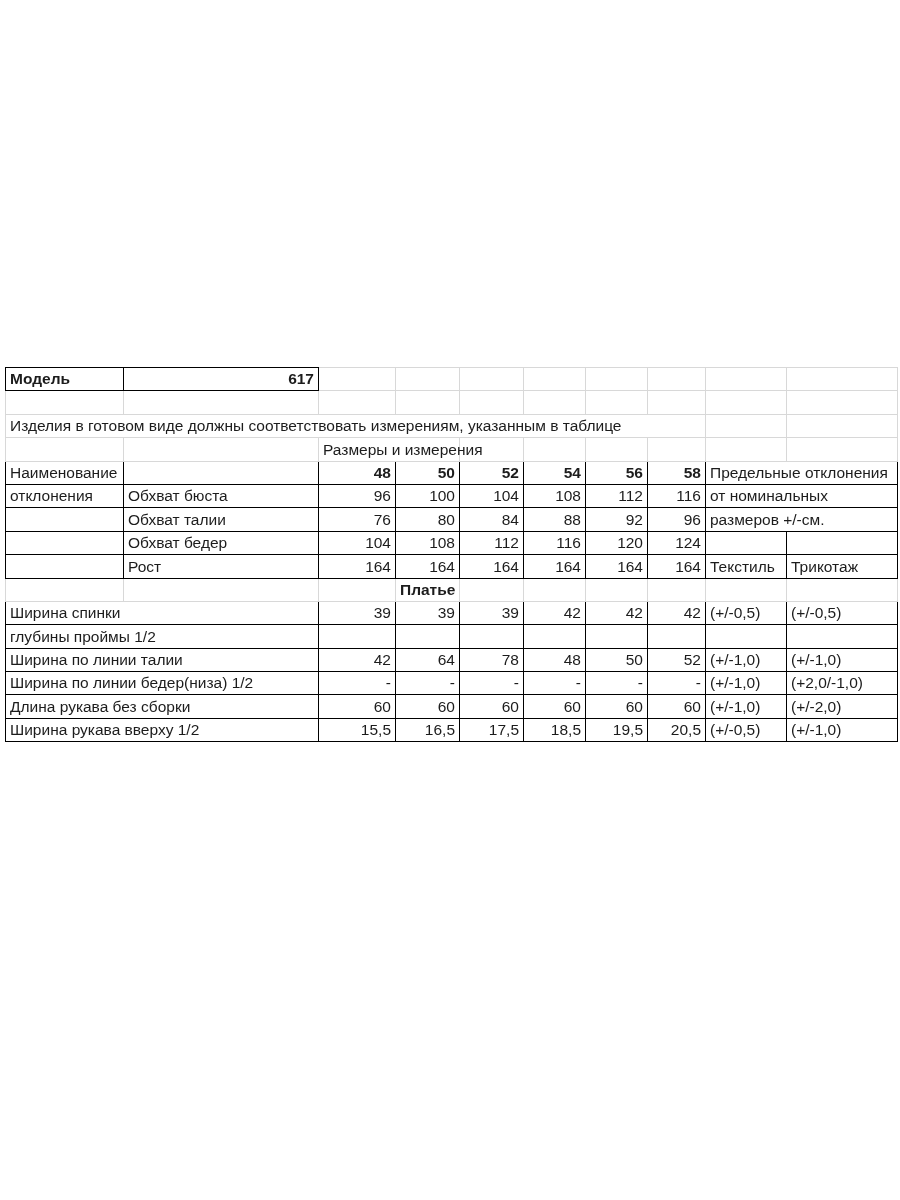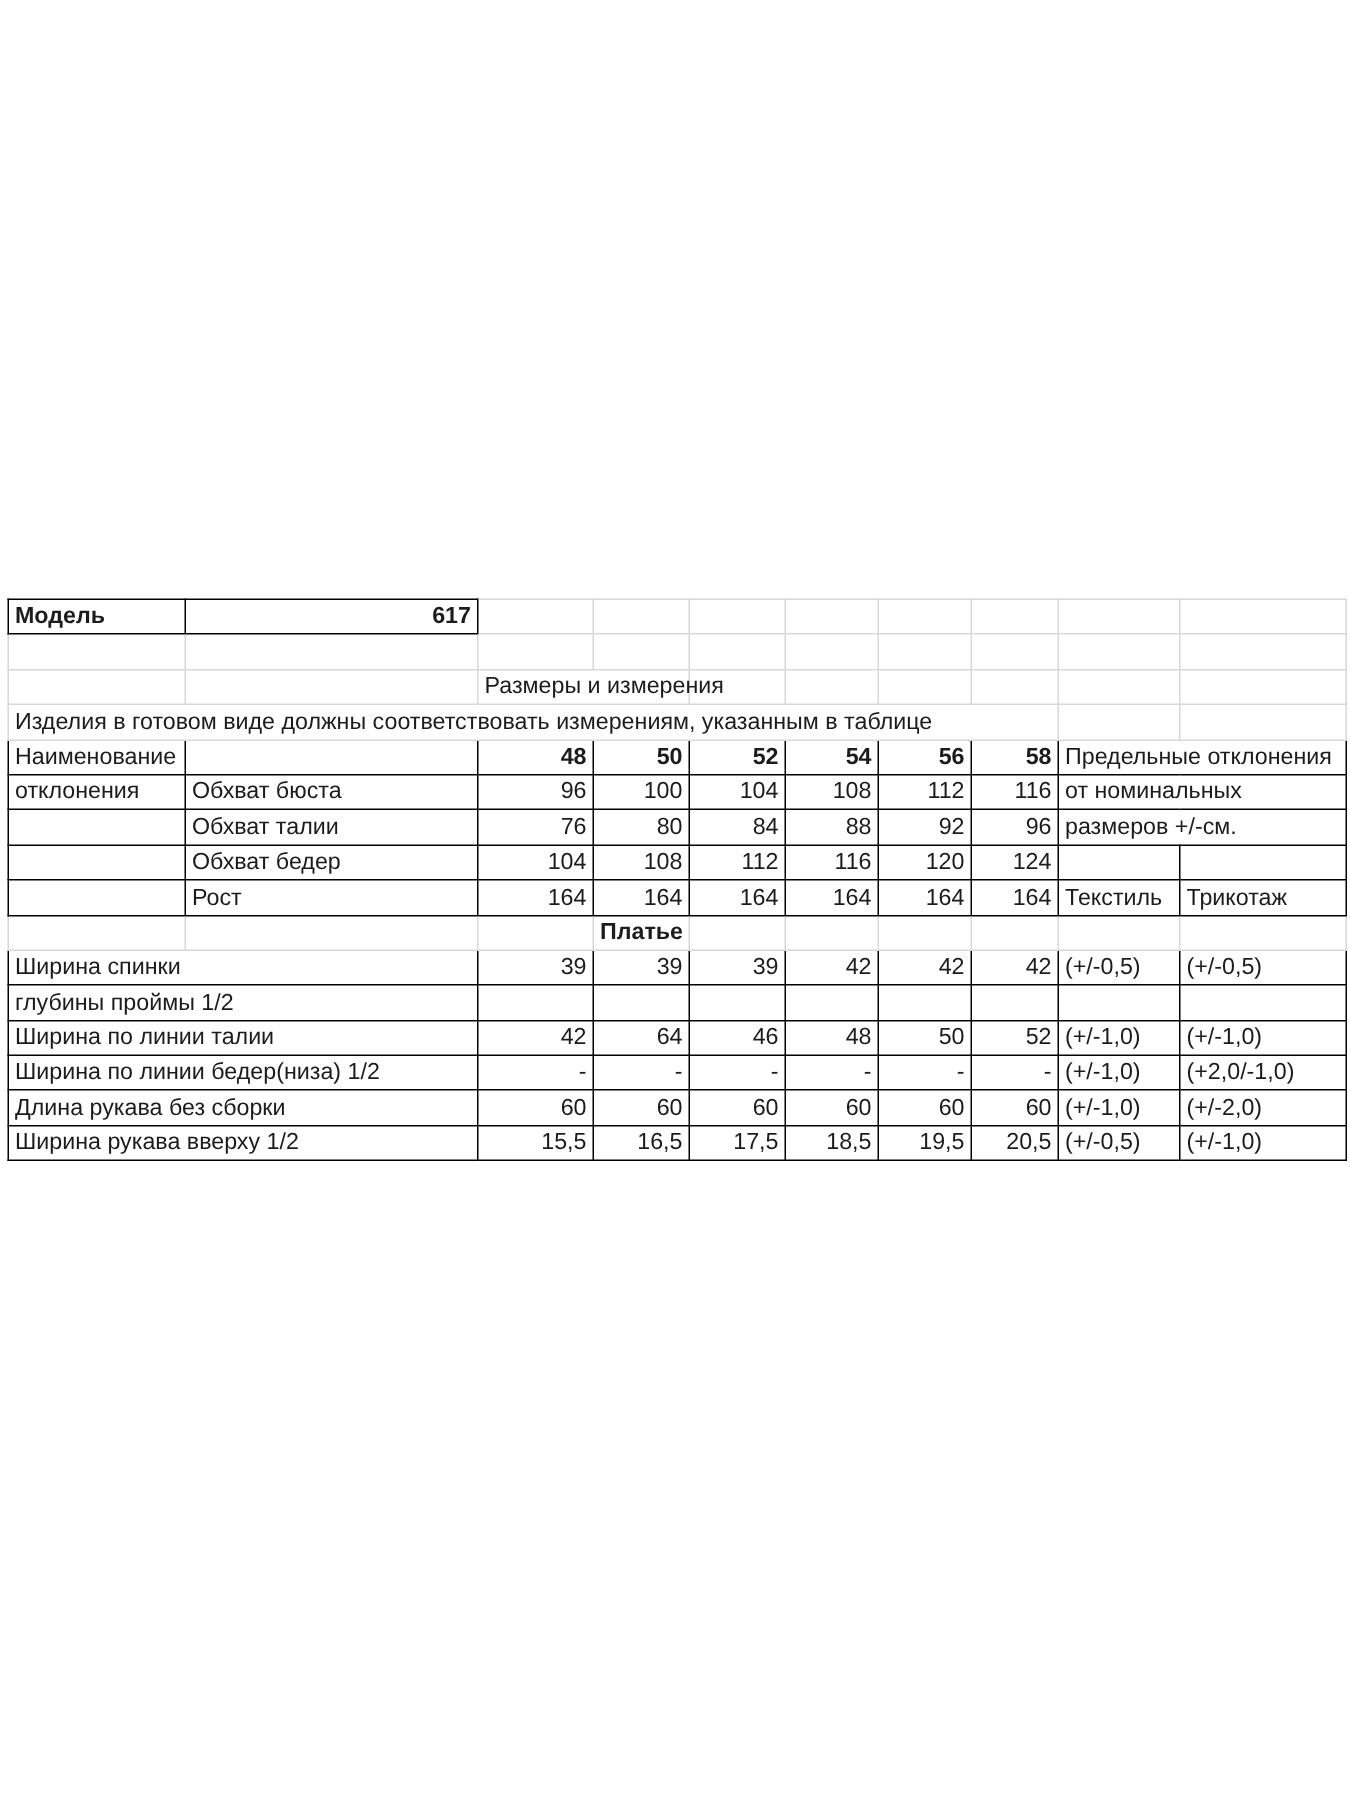--- a/index.html
+++ b/index.html
@@ -3,21 +3,21 @@
 <meta charset="utf-8">
 <style>
   html, body {
     margin: 0; padding: 0;
     width: 900px; height: 1200px;
     background: #ffffff;
     overflow: hidden;
   }
   .sheet {
     position: absolute;
-    left: 5px; top: 399px;
+    left: 5px; top: 367px;
   }
   table.grid {
     border-collapse: collapse;
     table-layout: fixed;
     width: 892px;
     font-family: "Liberation Sans", "DejaVu Sans", sans-serif;
     font-size: 15.5px;
     color: #1c1c1c;
   }
   table.grid tr { height: 23.4px; }
@@ -71,33 +71,33 @@
       <td class="g"></td>
       <td class="g"></td>
       <td class="g"></td>
       <td class="g"></td>
       <td class="g"></td>
       <td class="g"></td>
       <td class="g"></td>
     </tr>
 
     <tr>
+      <td class="g" colspan="8">Изделия в готовом виде должны соответствовать измерениям, указанным в таблице</td>
+      <td class="g"></td>
+      <td class="g"></td>
+    </tr>
+
+    <tr>
       <td class="g"></td>
       <td class="g"></td>
       <td class="g" colspan="2">Размеры и измерения</td>
       <td class="g"></td>
       <td class="g"></td>
       <td class="g"></td>
       <td class="g"></td>
-      <td class="g"></td>
-      <td class="g"></td>
-    </tr>
-
-    <tr>
-      <td class="g" colspan="8">Изделия в готовом виде должны соответствовать измерениям, указанным в таблице</td>
       <td class="g"></td>
       <td class="g"></td>
     </tr>
 
     <tr>
       <td class="b">Наименование</td>
       <td class="b"></td>
       <td class="b num bold">48</td>
       <td class="b num bold">50</td>
       <td class="b num bold">52</td>
@@ -193,21 +193,21 @@
       <td class="b num"></td>
       <td class="b num"></td>
       <td class="b"></td>
       <td class="b"></td>
     </tr>
 
     <tr>
       <td class="b" colspan="2">Ширина по линии талии</td>
       <td class="b num">42</td>
       <td class="b num">64</td>
-      <td class="b num">46</td>
+      <td class="b num">78</td>
       <td class="b num">48</td>
       <td class="b num">50</td>
       <td class="b num">52</td>
       <td class="b">(+/-1,0)</td>
       <td class="b">(+/-1,0)</td>
     </tr>
 
     <tr>
       <td class="b" colspan="2">Ширина по линии бедер(низа) 1/2</td>
       <td class="b num">-</td>

